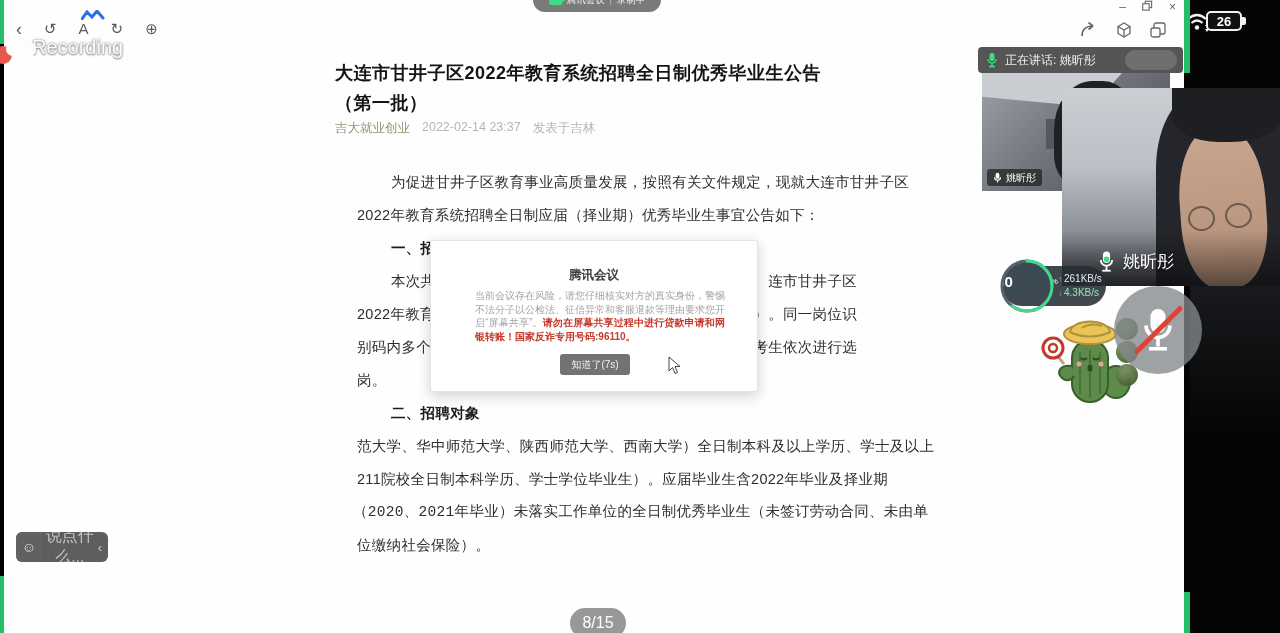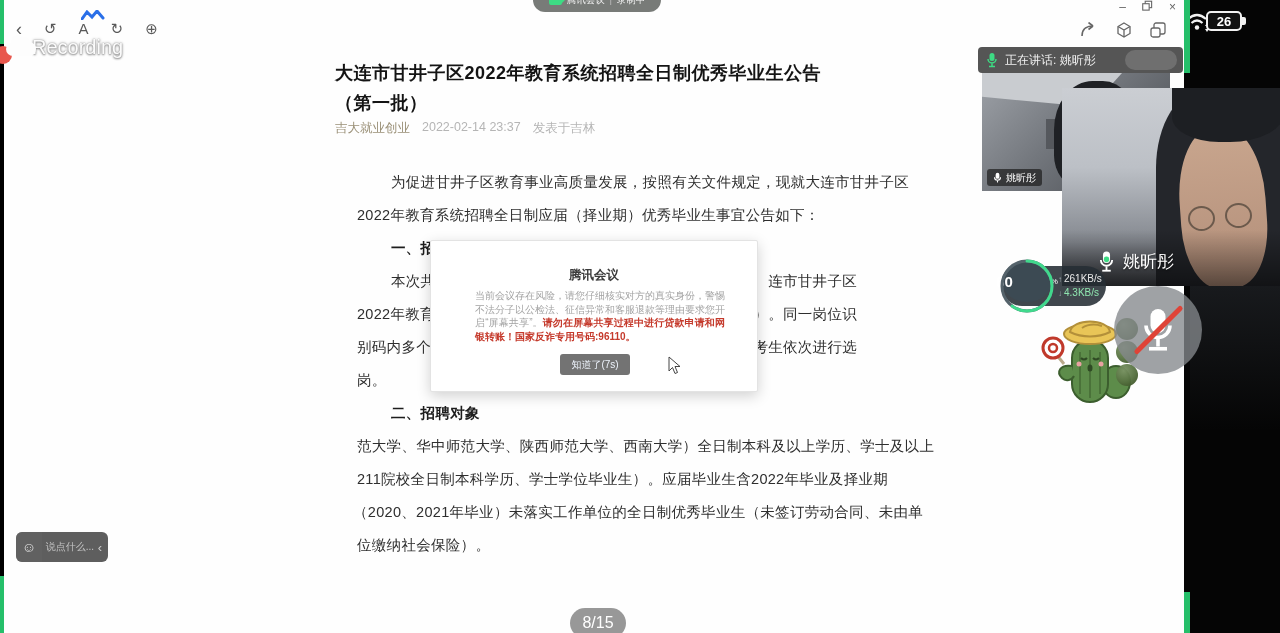--- a/index.html
+++ b/index.html
@@ -99,21 +99,21 @@
   #banner .cam{width:13px;height:9px;background:#3ddc84;border-radius:2px;position:relative;}
   #banner .cam::after{content:"";position:absolute;right:-3px;top:1.5px;border-left:3px solid #3ddc84;
     border-top:3px solid transparent;border-bottom:3px solid transparent;}
   #banner .sep{color:#c9c9c9;font-size:8px;}
 
   
   #chat-pill{left:16px;top:532px;width:92px;height:30px;border-radius:6px;background:rgba(72,72,72,.88);
     display:flex;align-items:center;overflow:hidden;}
   #chat-pill .emoji-box{width:26px;height:30px;background:rgba(100,100,100,.6);display:flex;align-items:center;
     justify-content:center;color:#e8e8e8;font-size:14px;}
-  #chat-pill .ph{flex:1;text-align:center;color:#c4c4c4;font-size:10px;}
+  #chat-pill .ph{flex:1;text-align:center;color:#c4c4c4;font-size:16px;}
   #chat-pill .col{color:#cccccc;font-size:13px;padding-right:6px;}
 
   
   #battery{left:1206px;top:11px;width:36px;height:20px;border:2px solid #f2f2f2;border-radius:5px;
     color:#fff;font-size:13px;font-weight:bold;display:flex;align-items:center;justify-content:center;background:#111;}
   #battery::after{content:"";position:absolute;right:-6px;top:4px;width:4px;height:8px;background:#f2f2f2;border-radius:0 2px 2px 0;}
 
   
   #cursor{left:668px;top:356px;}
 </style>
@@ -193,21 +193,21 @@
         <span>1）。同一岗位识</span>
       </div>
       <div class="line frag">
         <span>别码内多个招</span>
         <span>考生依次进行选</span>
       </div>
       <div class="line">岗。</div>
       <div class="line b ind">二、招聘对象</div>
       <div class="line">范大学、华中师范大学、陕西师范大学、西南大学）全日制本科及以上学历、学士及以上</div>
       <div class="line">211院校全日制本科学历、学士学位毕业生）。应届毕业生含2022年毕业及择业期</div>
-      <div class="line" style="margin-left:-4px;">（2020、2021年毕业）未落实工作单位的全日制优秀毕业生（未签订劳动合同、未由单</div>
+      <div class="line" style="margin-left:-4px;font-family:Liberation Mono, monospace;">（2020、2021年毕业）未落实工作单位的全日制优秀毕业生（未签订劳动合同、未由单</div>
       <div class="line">位缴纳社会保险）。</div>
     </div>
 
     <div id="page-pill" class="abs">
       <span>8/15</span>
     </div>
   </div>
 
   <div class="abs gline" style="left:0;top:0;width:4px;height:44px;"></div>
   <div class="abs gline" style="left:0;top:576px;width:4px;height:57px;"></div>

